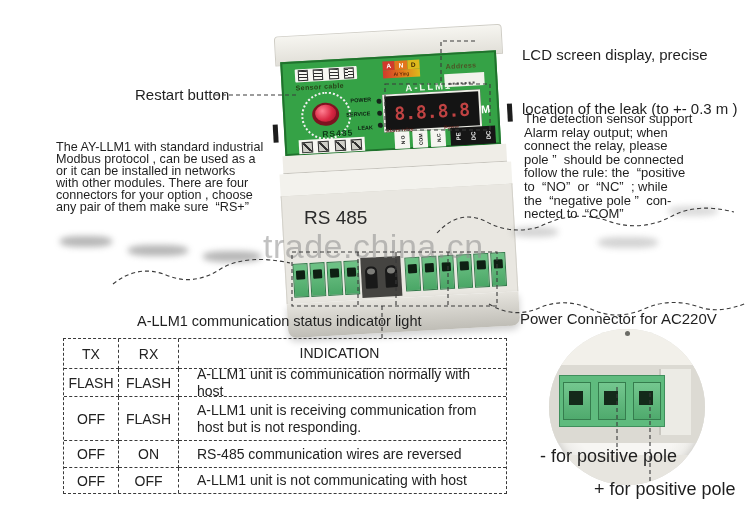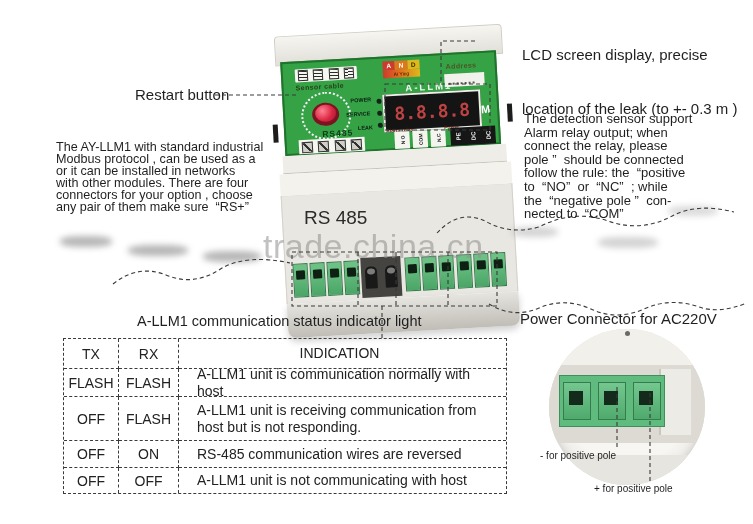--- a/index.html
+++ b/index.html
@@ -7,21 +7,21 @@
           font-family:"Liberation Sans",sans-serif;color:#1f1f1f;}
 
   
   .note{position:absolute;font-size:15px;line-height:18px;color:#1f1f1f;white-space:pre;}
   .para{position:absolute;color:#1f1f1f;}
   .para div{white-space:pre;}
   .para-left{left:56px;top:142px;font-size:12.6px;line-height:11.9px;}
   .para-right{left:524px;top:112px;font-size:13px;line-height:13.6px;}
   .rs485-note{left:304px;top:209px;font-size:19px;color:#2b2b2b;}
   .comm-note{left:137px;top:312px;font-size:14.5px;}
-  .pole-note{font-size:10px;}
+  .pole-note{font-size:18px;}
 
   
   .watermark{position:absolute;left:263px;top:227px;font-size:34px;letter-spacing:.5px;
              color:#8f8f8f;opacity:.55;z-index:6;}
   .smudge{position:absolute;background:#6f6f6f;border-radius:40%;filter:blur(3px);z-index:6;}
 
   
   .device{position:absolute;left:280px;top:30px;width:232px;height:302px;
           transform:rotate(-3.2deg);z-index:2;}
   .dev-top{position:absolute;left:2px;top:0;right:2px;height:28px;border-radius:4px 4px 0 0;

